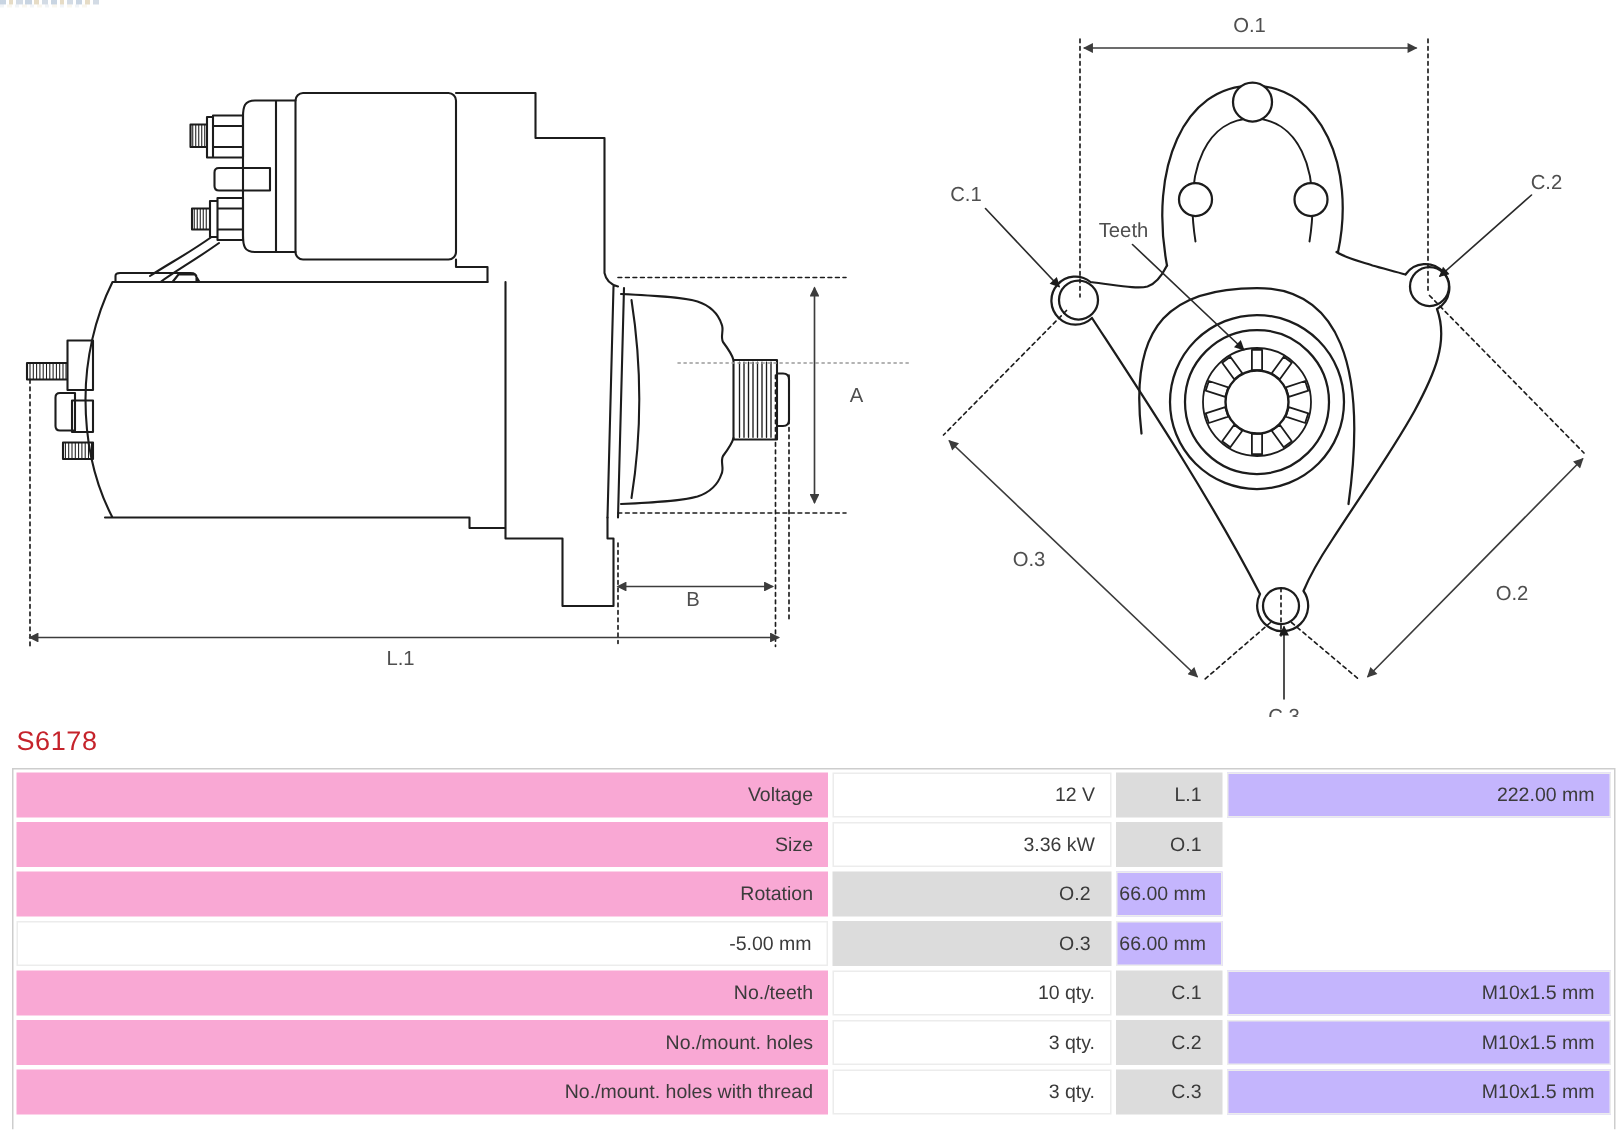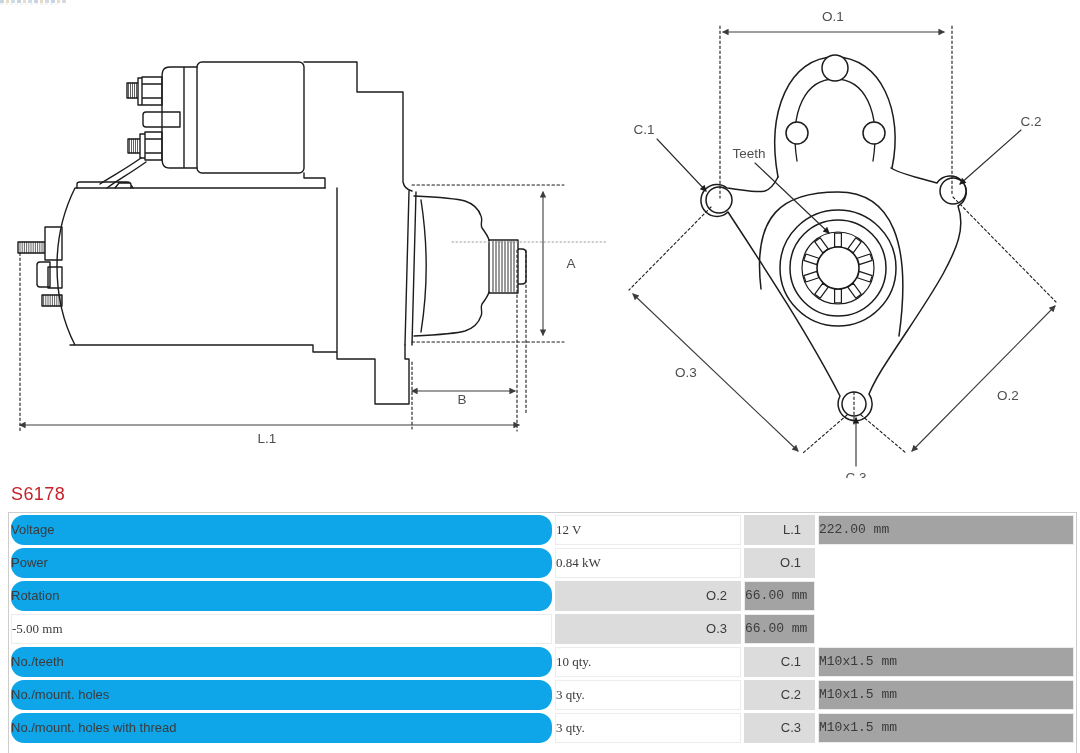--- a/index.html
+++ b/index.html
@@ -11,24 +11,24 @@
     background:repeating-linear-gradient(90deg,#c9d4e0 0 3px,#fff 3px 5px,#e7dcc0 5px 8px,#fff 8px 10px);}
   .drawing-svg{position:absolute;left:0;top:0;}
   .part-number{position:absolute;left:11px;top:484px;font-size:18px;letter-spacing:.4px;
     color:#c5232b;font-weight:400;}
   .spec-table{position:absolute;left:8px;top:512px;width:1063px;border:1px solid #cdcdcd;
     padding:2px;background:#fff;}
   .tr{display:grid;grid-template-columns:541px 186px 71px 1fr;column-gap:3px;height:30px;
     margin-bottom:3px;font-size:13px;color:#3b3b3b;}
   .tr:last-child{margin-bottom:12px;}
   .td{line-height:30px;white-space:nowrap;overflow:hidden;}
-  .td.label{background:#0ea5e9;padding-right:10px;border-radius:13px;}
-  .td.value{background:#ffffff;border:1px solid #ececec;line-height:28px;padding-right:10px;font-family:Liberation Serif, serif;}
+  .td.label{background:#f9a8d4;text-align:right;padding-right:10px;}
+  .td.value{background:#ffffff;border:1px solid #ececec;line-height:28px;text-align:right;padding-right:10px;}
   .td.dim{background:#dcdcdc;text-align:right;padding-right:14px;}
-  .td.dimvalue{background:#a3a3a3;border:1px solid #ececec;line-height:28px;text-align:left;padding-right:10px;font-family:Liberation Mono, monospace;}
+  .td.dimvalue{background:#c4b5fd;border:1px solid #ececec;line-height:28px;text-align:right;padding-right:10px;}
   .dim-text{font-size:13.5px;fill:#4f4f4f;}
 </style>
 </head>
 <body>
 
 <div class="stage">
 
   <div class="watermark"></div>
   <div class="watermark2"></div>
 
@@ -151,22 +151,22 @@
   <div class="part-number">S6178</div>
 
   <div class="spec-table">
     <div class="tr">
       <div class="td label">Voltage</div>
       <div class="td value">12 V</div>
       <div class="td dim">L.1</div>
       <div class="td dimvalue">222.00 mm</div>
     </div>
     <div class="tr">
-      <div class="td label">Power</div>
-      <div class="td value">0.84 kW</div>
+      <div class="td label">Size</div>
+      <div class="td value">3.36 kW</div>
       <div class="td dim">O.1</div>
     </div>
     <div class="tr">
       <div class="td label">Rotation</div>
       <div class="td dim">O.2</div>
       <div class="td dimvalue">66.00 mm</div>
     </div>
     <div class="tr">
       <div class="td value">-5.00 mm</div>
       <div class="td dim">O.3</div>

